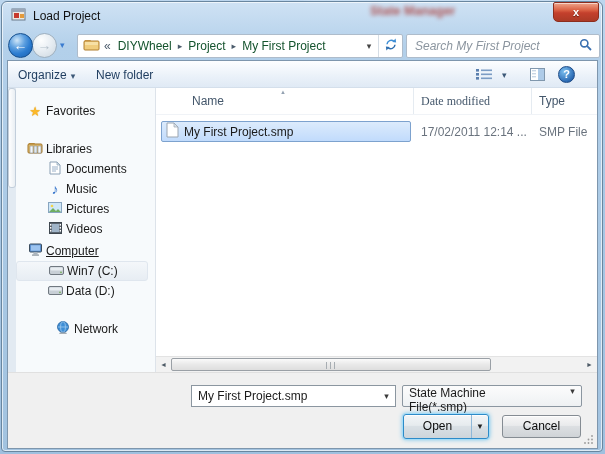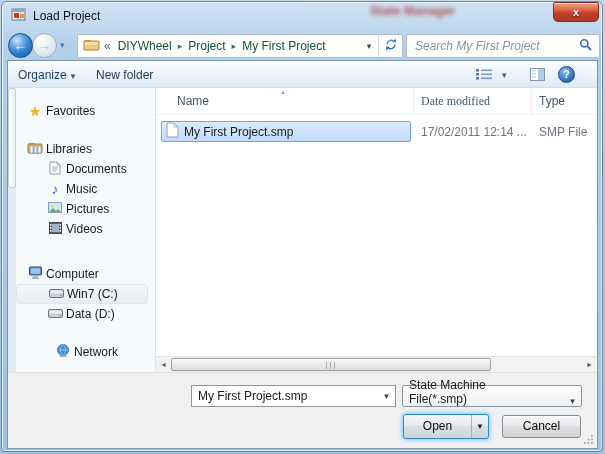--- a/index.html
+++ b/index.html
@@ -79,34 +79,34 @@
   .sidebar { position:relative; width:147px; background:#f7fafc; }
   .side-scroll { position:absolute; left:0; top:0; width:8px; height:100%; background:#e2eaf2; }
   .side-thumb { position:absolute; left:0; top:0; width:8px; height:100px;
                 background:linear-gradient(90deg,#ffffff,#e9eef3); border:1px solid #c2cedb; border-radius:3px; }
   .nav-list { position:absolute; left:8px; top:13px; width:139px; }
   .nav-item { height:20px; display:flex; align-items:center; }
   .nav-item .ic { width:22px; text-align:center; flex:0 0 22px; }
   .lvl0 { padding-left:8px; }
   .lvl1 { padding-left:28px; }
   .gap19 { margin-top:18px; }
-  .gap15 { margin-top:25px; }
+  .gap15 { margin-top:2px;text-decoration:underline; }
   .gap18 { margin-top:18px;padding-left:36px; }
   .hl { background:linear-gradient(180deg,#f4f7fa,#e7edf3); border:1px solid #dfe6ee;
         border-radius:3px; width:132px; }
   .glyph-star { color:#fbb82a; font-size:13px; text-shadow:0 0 1px #d08f10; }
   .glyph-music { color:#2e6fc9; font-size:14px; }
 
   .vsep { width:1px; background:#dde3ea; }
 
   
   .list { position:relative; flex:1; background:#fff; }
   .lheader { position:absolute; left:0; top:0; width:100%; height:26px; background:#fff; }
   .lheader .h { position:absolute; top:6px; color:#44576b; }
-  .h-name { left:21px; }
+  .h-name { left:36px; }
   .h-date { left:265px;font-family:Liberation Serif, serif; }
   .h-type { left:383px; }
   .h-sort { position:absolute; left:124px; top:1px; font-size:6px; color:#93a1b1; }
   .h-sep1 { position:absolute; left:257px; top:0; width:1px; height:26px; background:#e5ebf1; }
   .h-sep2 { position:absolute; left:375px; top:0; width:1px; height:26px; background:#e5ebf1; }
   .h-under { position:absolute; left:0; top:26px; width:100%; height:1px; background:#f0f3f7; }
 
   .file-row { position:absolute; left:0; top:33px; width:100%; height:21px; }
   .sel-box { position:absolute; left:5px; top:0; width:250px; height:21px;
              border:1px solid #7da2ce; border-radius:2px;
@@ -131,21 +131,21 @@
   .footer { position:absolute; left:0; top:311px; width:100%; height:78px; background:#f0f0f0;
             border-top:1px solid #e0e0e0; }
   .fn-label { position:absolute; left:0; top:16px; width:177px; text-align:right; color:#1a1a1a; }
   .fn-label u { text-decoration:underline; }
   .fn-combo { position:absolute; left:183px; top:12px; width:205px; height:22px; background:#fff;
               border:1px solid #8b96a0; display:flex; align-items:center; }
   .fn-combo .val { flex:1; padding-left:6px; }
   .combo-arrow { width:17px; text-align:center; color:#3a3a3a; font-size:9px; }
   .ft-combo { position:absolute; left:394px; top:12px; width:180px; height:22px;
               background:linear-gradient(180deg,#fcfcfc,#eef1f3); border:1px solid #8b96a0;
-              border-radius:2px; display:flex; align-items:flex-end;gap:38px; }
+              border-radius:2px; display:flex; align-items:flex-start;gap:38px; }
   .ft-combo .val { flex:1; padding-left:6px; }
 
   .open-split { position:absolute; left:395px; top:41px; width:86px; height:25px;
                 border:1px solid #2d8bc8; border-radius:3px;
                 background:linear-gradient(180deg,#f2f5f7,#e6ebee 45%,#d9e0e5 50%,#cdd5db);
                 box-shadow:0 0 0 1px #a5ddf8, 0 0 5px #49b4e9, inset 0 1px 0 rgba(255,255,255,.8);
                 display:flex; }
   .open-main { flex:1; text-align:center; line-height:23px; color:#0d0d0d; }
   .open-arrow { width:17px; border-left:1px solid #8fb8d8; text-align:center; line-height:23px;
                 font-size:8px; color:#222; }

